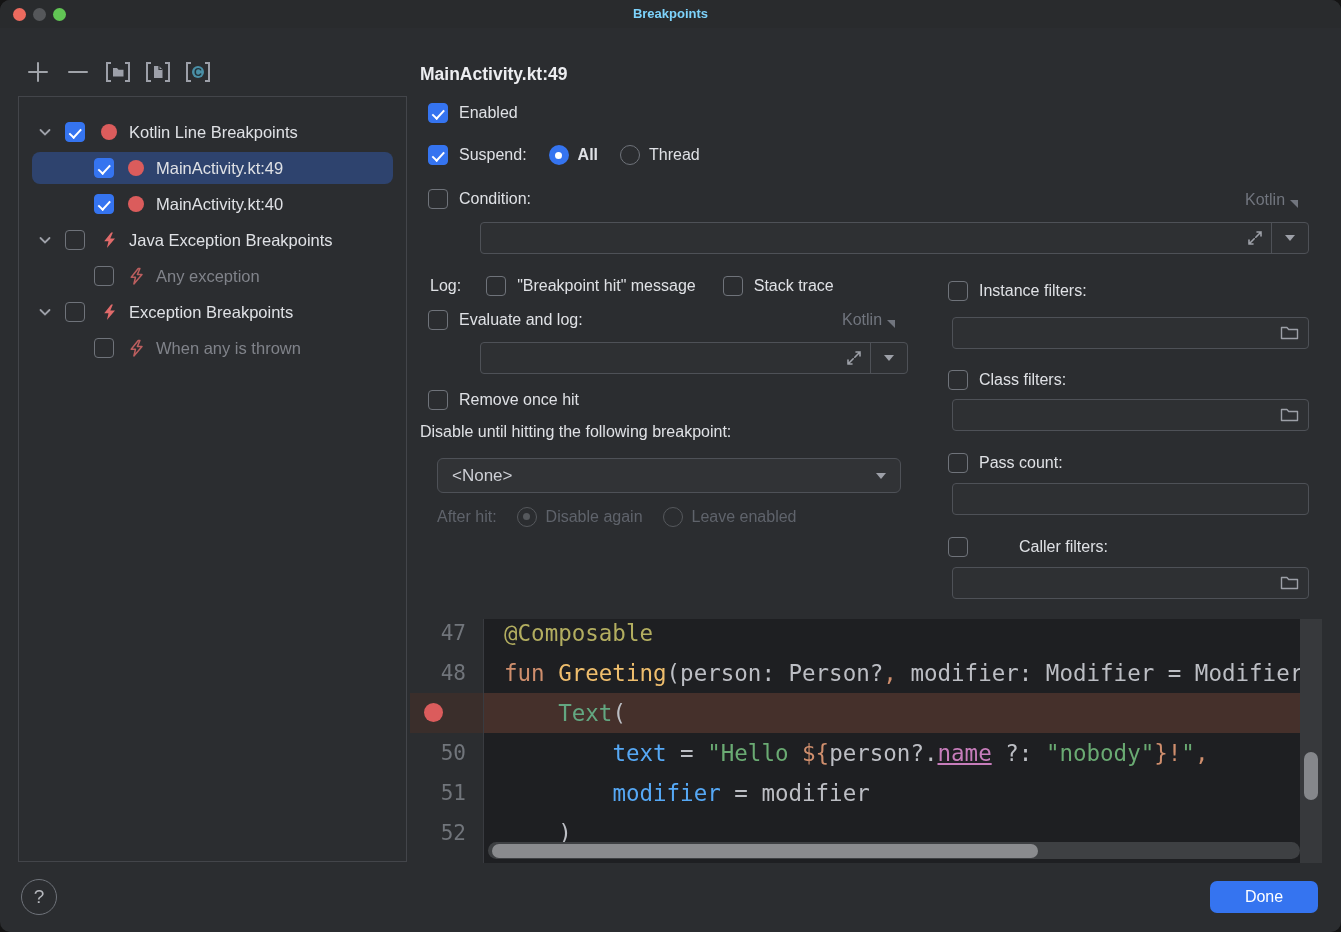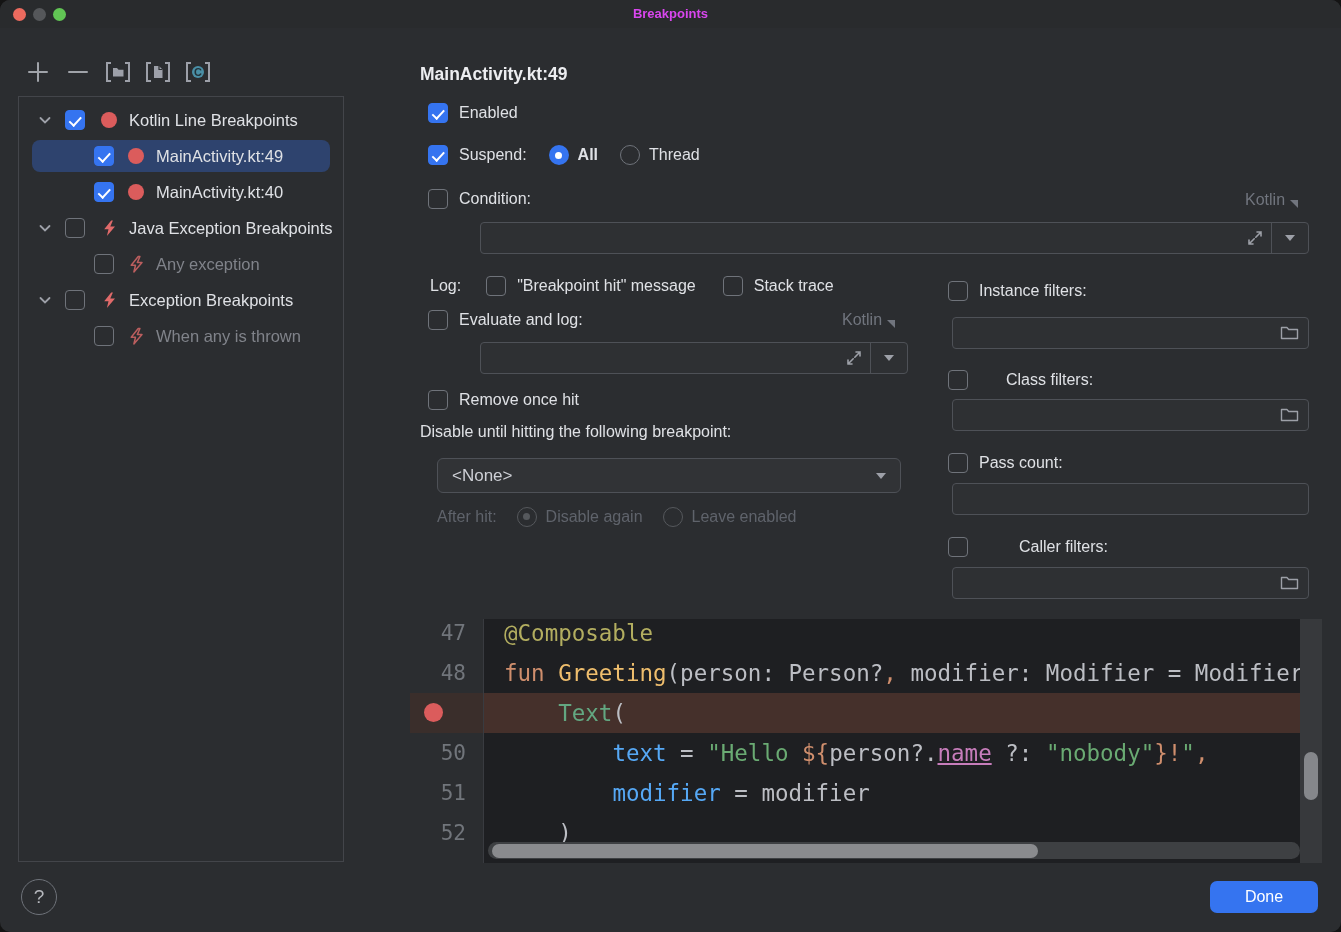--- a/index.html
+++ b/index.html
@@ -8,27 +8,27 @@
     font-family:"Liberation Sans",sans-serif;color:#DFE1E5;overflow:hidden;
     border-radius:10px;
   }
   
   .titlebar{position:absolute;left:0;top:0;right:0;height:28px;background:#292B2D;}
   .tl{position:absolute;top:8px;width:13px;height:13px;border-radius:50%;}
   .tl.close{left:13px;background:#EC6A5E;}
   .tl.min{left:33px;background:#55575A;}
   .tl.zoom{left:53px;background:#61C554;}
   .win-title{position:absolute;left:0;right:0;top:6px;text-align:center;
-    font-size:13px;font-weight:bold;color:#d946ef;}
+    font-size:13px;font-weight:bold;color:#7dd3fc;}
   
   .toolbar{position:absolute;left:24px;top:58px;display:flex;gap:13px;align-items:center;}
   .tbtn{width:27px;height:27px;display:flex;align-items:center;justify-content:center;border-radius:4px;}
   
-  .tree-panel{position:absolute;left:18px;top:96px;width:326px;height:766px;
-    border:1px solid #43454A;box-sizing:border-box;padding-top:5px;}
+  .tree-panel{position:absolute;left:18px;top:96px;width:389px;height:766px;
+    border:1px solid #43454A;box-sizing:border-box;padding-top:17px;}
   .tree-row{position:relative;height:36px;display:flex;align-items:center;font-size:16.5px;}
   .tree-row.d1{padding-left:20px;}
   .tree-row.d2{padding-left:75px;}
   .tree-row.selected::before{content:"";position:absolute;left:13px;right:13px;top:2px;bottom:2px;
     background:#2E436E;border-radius:8px;}
   .tree-row>*{position:relative;z-index:1;}
   .chev{width:12px;height:10px;margin-right:14px;display:flex;align-items:center;}
   .tree-row .cb{margin-right:14px;flex:none;}
   .tree-row.d2 .cb{margin-right:12px;}
   .ticon{width:20px;height:20px;margin-right:10px;display:flex;align-items:center;justify-content:center;flex:none;}
@@ -324,21 +324,21 @@
   <div>
       <div class="flt-row" style="left: 948px; top: 281px;">
         <span class="cb"></span>
         <span>Instance filters:</span>
       </div>
       <div class="flt-field" style="left: 952px; top: 317px; width: 357px; height: 32px;">
         <span class="folder"><svg width="19" height="16" viewBox="0 0 19 16">
             <path d="M1.5 2.5h5.4l1.8 2H17.5v9H1.5z" fill="none" stroke="#9DA0A8" stroke-width="1.4" stroke-linejoin="round"></path>
           </svg></span>
       </div>
-      <div class="flt-row" style="left: 948px; top: 370px; gap: 27px;">
+      <div class="flt-row" style="left: 948px; top: 370px;">
         <span class="cb"></span>
         <span>Class filters:</span>
       </div>
       <div class="flt-field" style="left: 952px; top: 399px; width: 357px; height: 32px;">
         <span class="folder"><svg width="19" height="16" viewBox="0 0 19 16">
             <path d="M1.5 2.5h5.4l1.8 2H17.5v9H1.5z" fill="none" stroke="#9DA0A8" stroke-width="1.4" stroke-linejoin="round"></path>
           </svg></span>
       </div>
       <div class="flt-row" style="left: 948px; top: 453px;">
         <span class="cb"></span>

